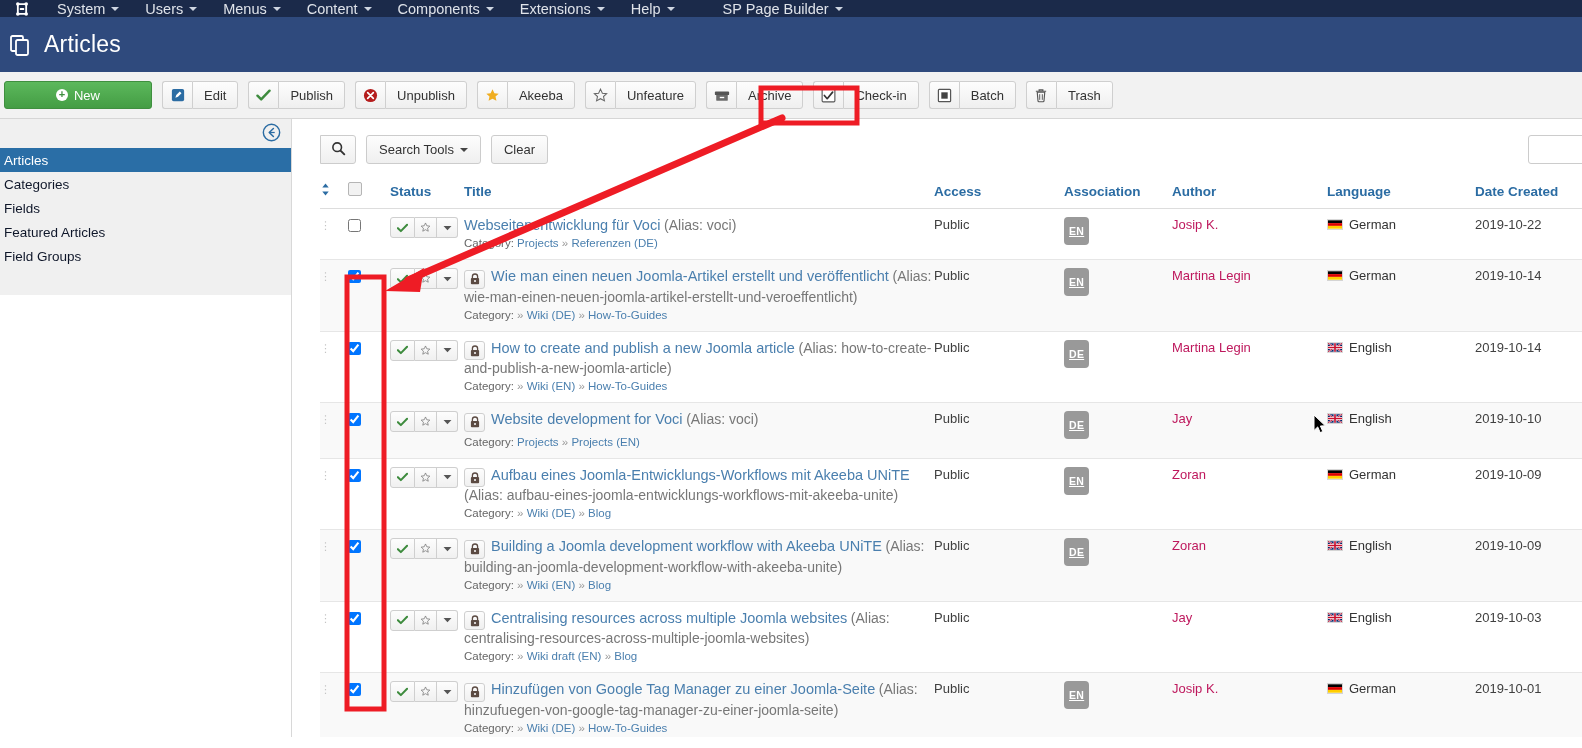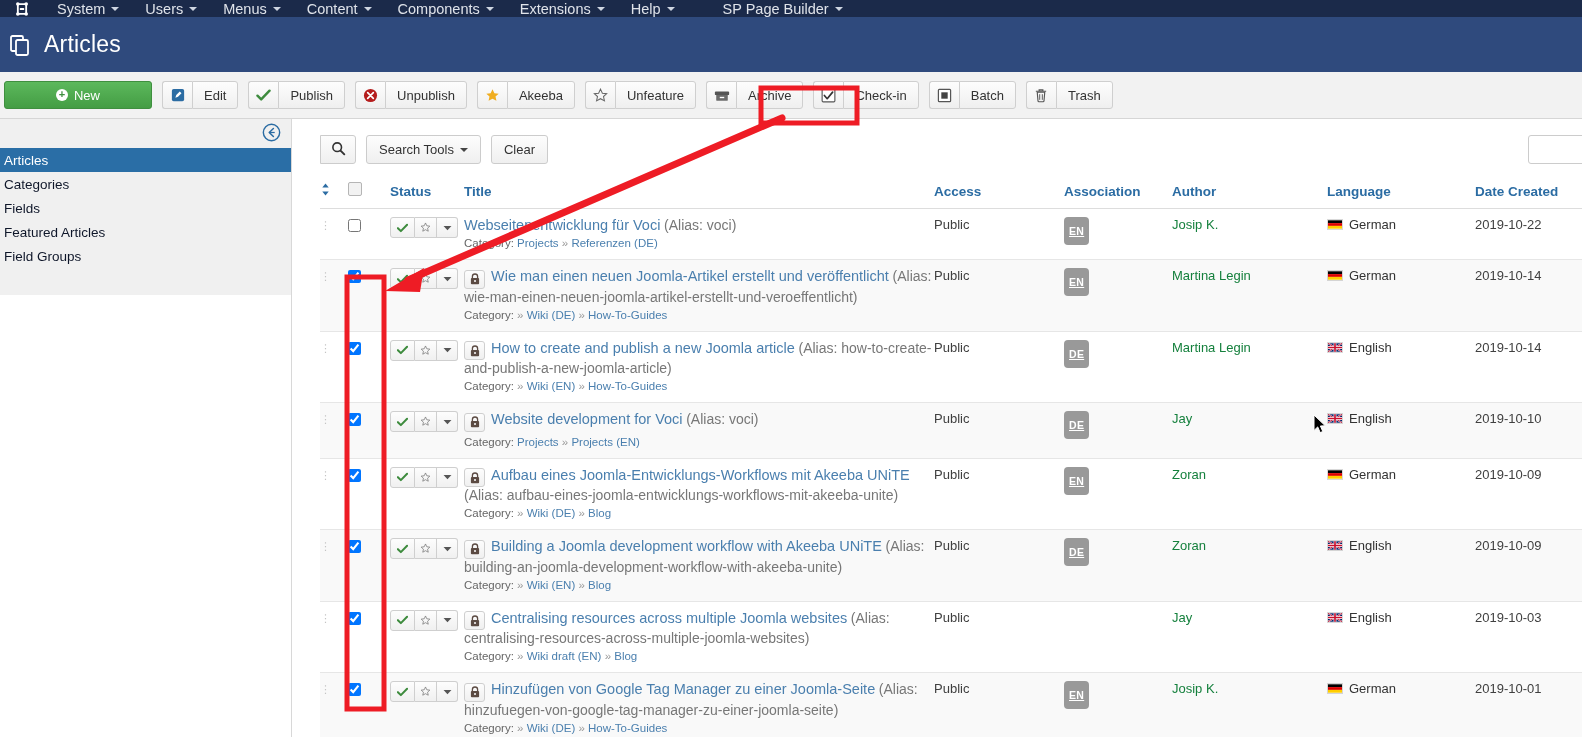--- a/index.html
+++ b/index.html
@@ -155,21 +155,21 @@
   .t-link{ color:#4a7fae; font-size:14.5px; text-decoration:none; }
   .t-alias{ color:#777; font-size:14px; }
   .cat-line{ color:#666; font-size:11.5px; margin-top:4px; }
   .cat-line a{ color:#4a7fae; text-decoration:none; }
   .sep{ color:#999; }
 
   .assoc-badge{
     display:inline-block; background:#999; color:#fff; font-size:10.5px;
     font-weight:bold; padding:8px 5px; border-radius:4px; letter-spacing:.3px;text-decoration:underline;
   }
-  .author-link{ color:#15803d; text-decoration:none; }
+  .author-link{ color:#be185d; text-decoration:none; }
   .flag{ display:inline-block; width:16px;height:11px; vertical-align:-1px;
          margin-right:6px; border:1px solid rgba(0,0,0,.15); }
   .lang-cell{ white-space:nowrap; }
   .access-cell, .date-cell{ color:#404040; }
 
   
   #anno{ position:absolute; left:0; top:0; width:1582px; height:748px;
          pointer-events:none; z-index:50; }
 
   

